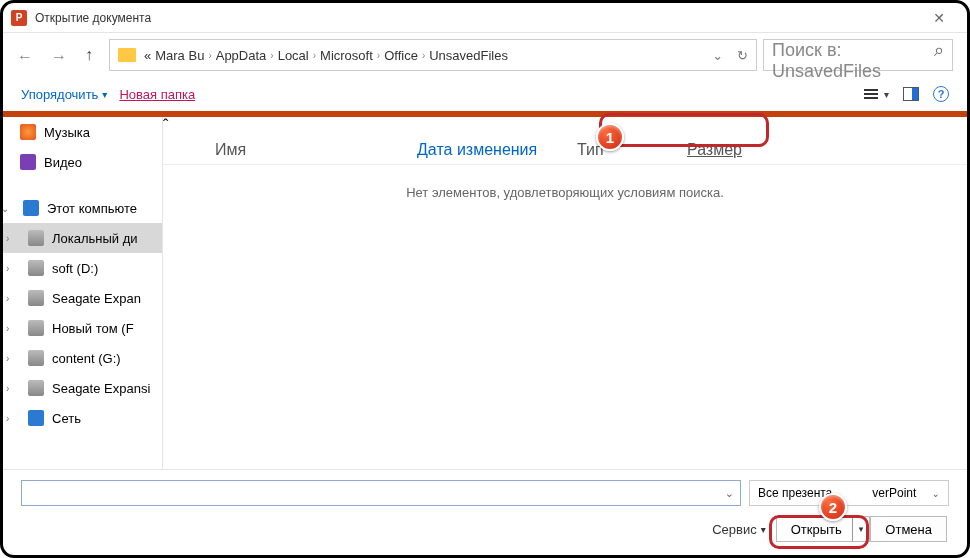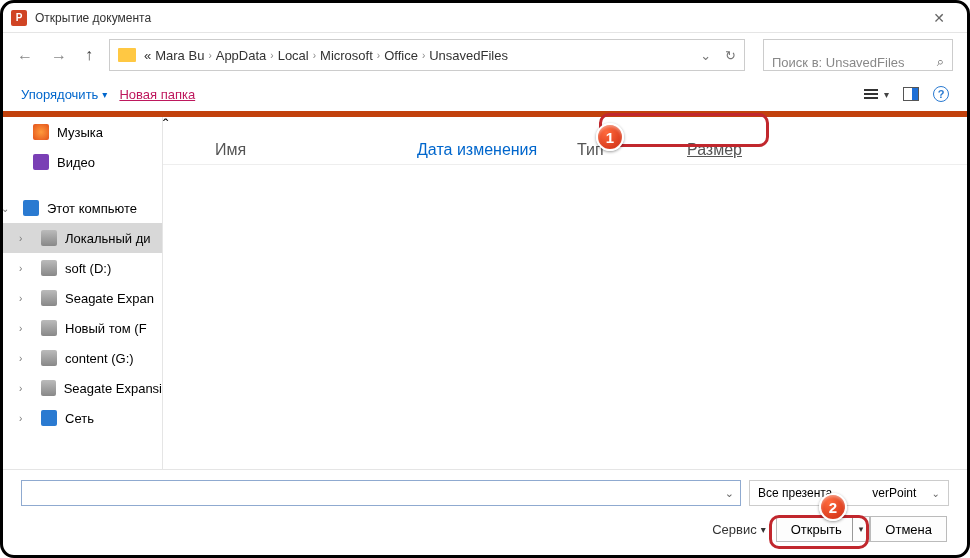--- a/index.html
+++ b/index.html
@@ -12,39 +12,39 @@
 
 
 .navrow { height: 44px; display: flex; align-items: center; padding: 0 14px; gap: 6px; }
 .nav-arrows { display: flex; gap: 18px; color: #888; font-size: 16px; margin-right: 10px; }
 .nav-arrows span:last-child { color: #444; }
 .pathbox { flex: 1; height: 32px; border: 1px solid #ccc; display: flex; align-items: center; padding: 0 8px; font-size: 13px; color: #333; gap: 4px; }
 .pathbox .folder-ico { width:18px; height:14px; background:#ffc843; border-radius:1px; position:relative; margin-right:4px; }
 .pathbox .crumb { white-space: nowrap; }
 .pathbox .sep { color: #888; font-size: 10px; }
 .pathbox .tail-controls { margin-left: auto; display:flex; gap:14px; color:#777; font-size:13px; }
-.searchbox { width: 190px; height: 32px; border: 1px solid #ccc; display:flex; align-items:flex-end; padding:0 8px; font-size:13px; color:#888; margin-left:12px; }
+.searchbox { width: 190px; height: 32px; border: 1px solid #ccc; display:flex; align-items:flex-start; padding:0 8px; font-size:18px; color:#888; margin-left:0; }
 .searchbox .mag { margin-left:auto; color:#666; }
 
 
 .toolbar { height: 40px; display:flex; align-items:center; padding: 0 18px; border-bottom: 6px solid #c2410c; font-size:13px; gap: 12px; }
 .toolbar .org { color:#0066cc; display:flex; align-items:center; gap:4px; }
 .toolbar .newf { color:#be185d;text-decoration:underline; }
 .toolbar .right { margin-left:auto; display:flex; align-items:center; gap:14px; color:#444; }
 .view-menu { display:flex; align-items:center; gap:2px; }
 .view-menu .bars { display:inline-flex; flex-direction:column; gap:2px; }
 .view-menu .bars i { display:block; width:14px; height:2px; background:#333; }
 .preview-pane { width:16px; height:14px; border:1px solid #555; position:relative; }
 .preview-pane::after { content:""; position:absolute; right:0; top:0; bottom:0; width:6px; background:#1e6fd6; }
 .help-ico { width:16px; height:16px; border:1.5px solid #2a7ad1; border-radius:50%; display:flex; align-items:center; justify-content:center; color:#2a7ad1; font-size:11px; font-weight:bold; }
 
 
 .main { display:flex; height: calc(100% - 30px - 44px - 40px - 86px); }
 .side { width: 160px; border-right: 1px solid #e5e5e5; font-size: 13px; overflow:hidden; }
-.side .item { display:flex; align-items:center; height:30px; padding-left:30px; gap:8px; white-space:nowrap; }
+.side .item { display:flex; align-items:center; height:30px; padding-left:17px; gap:8px; white-space:nowrap; }
 .side .item.sel { background:#d8d8d8; }
 .side .item .chev { position:relative; left:-14px; color:#777; font-size:10px; width:0; }
 .side .ico { width:16px; height:16px; border-radius:2px; display:inline-block; }
 .ico-music { background: radial-gradient(circle at 50% 50%, #ff9a3c, #e3521b); border-radius:50%; }
 .ico-video { background:#7a3fb5; }
 .ico-pc { background:#2a7ad1; }
 .ico-disk { background:linear-gradient(#bbb,#888); border-radius:2px; }
 .ico-net { background:#2a7ad1; }
 
 .content { flex:1; position:relative; }
@@ -190,20 +190,21 @@
       </div>
   </div>
   <div class="content">
     <span class="sortarr">ˆ</span>
     <div class="cols">
       <div class="col name">Имя</div>
       <div class="col date">Дата изменения</div>
       <div class="col type">Тип</div>
       <div class="col size">Размер</div>
     </div>
+    <div class="empty-msg">Нет элементов, удовлетворяющих условиям поиска.</div>
     <div class="highlight-date"></div>
   </div>
 </div>
 
 <div class="bottom">
   <div class="filerow">
     <div class="fname">
         <span style="font-size:11px;">⌄</span>
       </div>
     <div class="filetype">

